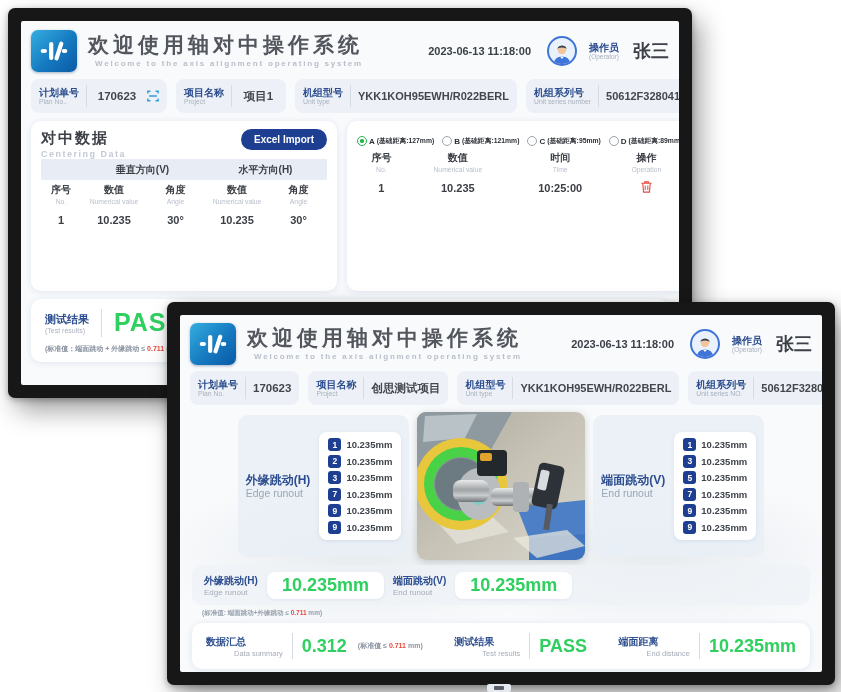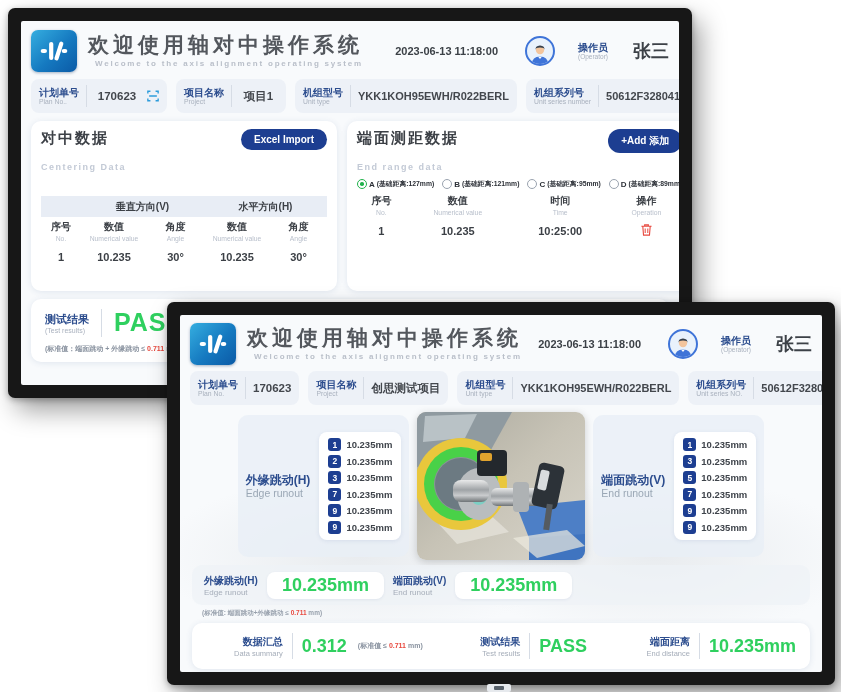--- a/index.html
+++ b/index.html
@@ -21,21 +21,21 @@
 
   
   .scr-pad{padding:6px 10px 0 10px;}
   .scr-header{display:flex;align-items:center;height:48px;}
   .logo{width:46px;height:42px;border-radius:7px;margin-right:11px;flex:0 0 auto;
     background:linear-gradient(135deg,#35aee0 0%,#1579c0 55%,#0b5aa6 100%);
     display:flex;align-items:center;justify-content:center;box-shadow:0 1px 3px rgba(0,40,90,.35);}
   .title-block{line-height:1.15;text-align:right;}
   .scr-title{font-size:21px;color:#53575d;font-weight:600;letter-spacing:4px;}
   .scr-subtitle{font-size:8px;color:#b9bfc9;font-weight:700;letter-spacing:1.8px;margin-top:2px;}
-  .header-right{margin-left:auto;display:flex;align-items:center;gap:23px;}
+  .header-right{margin-left:auto;display:flex;align-items:center;gap:12px;}
   .datetime{font-size:11px;color:#3c4147;font-weight:600;margin-right:4px;}
   .avatar{width:26px;height:26px;border-radius:50%;background:#e9f2fc;border:2px solid #3f74d8;
     display:flex;align-items:flex-end;justify-content:center;overflow:hidden;cursor:pointer;}
   .op-block{line-height:1.1;text-align:left;}
   .op-zh{font-size:10px;font-weight:700;color:#2c4d8e;}
   .op-en{font-size:6.5px;color:#a9b1be;}
   .op-name{font-size:18px;color:#3c4147;font-weight:600;margin-left:2px;}
 
   .fields{display:flex;gap:9px;margin-top:4px;}
   .field{background:#edf1f7;border-radius:8px;padding:4px 8px;display:flex;align-items:center;
@@ -47,24 +47,24 @@
   .f-value{flex:1;text-align:center;font-size:11.5px;color:#43474d;font-weight:600;white-space:nowrap;}
 
   
   .bk-cards{display:flex;gap:10px;margin-top:8px;height:170px;}
   .card{background:#fff;border-radius:10px;box-shadow:0 1px 6px rgba(50,80,140,.12);
     padding:8px 10px;box-sizing:border-box;}
   .bk-card-left{flex:0 0 306px;}
   .bk-card-right{flex:1;}
   .card-head{display:flex;justify-content:space-between;align-items:flex-start;}
   .c-title-zh{font-size:15px;font-weight:700;color:#3c4046;letter-spacing:2px;}
-  .c-title-en{font-size:9px;color:#c3cad6;letter-spacing:1.5px;font-weight:600;margin-top:14px;}
+  .c-title-en{font-size:9px;color:#c3cad6;letter-spacing:1.5px;font-weight:600;margin-top:1px;}
   .btn-navy{background:#1d3e91;color:#fff;font-size:10px;font-weight:700;padding:5px 13px;
     border-radius:14px;border:none;cursor:pointer;white-space:nowrap;font-family:inherit;}
-  table.dtable{width:100%;border-collapse:collapse;margin-top:24px;table-layout:fixed;}
+  table.dtable{width:100%;border-collapse:collapse;margin-top:0;table-layout:fixed;}
   .dtable td{text-align:center;vertical-align:middle;}
   .group-row td{background:#e8edf5;font-size:10px;font-weight:700;color:#3c4046;height:19px;}
   .col-row td{padding:3px 0 2px;}
   .col-zh{font-size:10px;font-weight:700;color:#3c4046;}
   .col-en{font-size:6.8px;color:#b8bfcb;margin-top:1px;white-space:nowrap;}
   .data-row td{font-size:11px;color:#3c4046;height:24px;font-weight:600;}
   .cell-no{color:#2d5bd1;font-weight:700;}
   .radios{display:flex;align-items:center;gap:8px;margin:7px 0 2px;}
   .radio-opt{display:flex;align-items:center;gap:2px;cursor:pointer;white-space:nowrap;}
   .radio-dot{width:8px;height:8px;border-radius:50%;border:1.5px solid #9aa3af;flex:0 0 auto;
@@ -109,21 +109,21 @@
     display:flex;align-items:center;padding:5px 12px;gap:9px;height:40px;box-sizing:border-box;}
   .fin-zh{font-size:10px;font-weight:700;color:#2c4d8e;white-space:nowrap;}
   .fin-en{font-size:8px;color:#a5adb9;white-space:nowrap;}
   .pill{background:#fff;border-radius:8px;padding:3px 15px;font-size:18px;font-weight:700;
     color:#2fd05f;white-space:nowrap;box-shadow:0 1px 3px rgba(50,80,140,.08);}
   .fin-center{flex:1;text-align:center;font-size:13px;font-weight:700;color:#2fd05f;letter-spacing:5px;}
   .fr-note{margin:4px 0 0 12px;font-size:6.5px;color:#98a1ad;font-weight:600;position:relative;}
 
   .fr-summary{position:relative;margin:5px 2px 0;background:#fff;border-radius:10px;
     box-shadow:0 1px 6px rgba(50,80,140,.12);display:flex;align-items:center;
-    padding:7px 14px;height:46px;box-sizing:border-box;text-align:right;}
+    padding:7px 14px;height:46px;box-sizing:border-box;}
   .sum-group{display:flex;align-items:center;gap:9px;}
   .sum-zh{font-size:10px;font-weight:700;color:#2c4d8e;white-space:nowrap;}
   .sum-en{font-size:7.5px;color:#a5adb9;white-space:nowrap;padding-left:28px;}
   .sum-val{font-size:18px;font-weight:700;color:#2fd05f;white-space:nowrap;}
   .sum-note{font-size:7px;color:#8a93a0;font-weight:700;margin-left:2px;white-space:nowrap;}
   .sum-spacer{flex:1;}
 </style>
 </head>
 <body>
 
@@ -252,27 +252,20 @@
               <td>10.235</td>
               <td>30°</td>
               <td>10.235</td>
               <td>30°</td>
             </tr>
           </tbody>
             </table>
         </div>
 
         <div class="card bk-card-right">
-          <div class="card-head">
-            <div>
-              <div class="c-title-zh">端面测距数据</div>
-              <div class="c-title-en">End range data</div>
-            </div>
-            <button class="btn-navy">+Add 添加</button>
-          </div>
           <div class="radios">
             <span class="radio-opt">
               <span class="radio-dot sel">
                   <i></i>
                 </span>
               <span class="ro-letter">A</span>
               <span class="ro-detail">(基础距离:127mm)</span>
             </span>
             <span class="radio-opt">
               <span class="radio-dot"></span>

